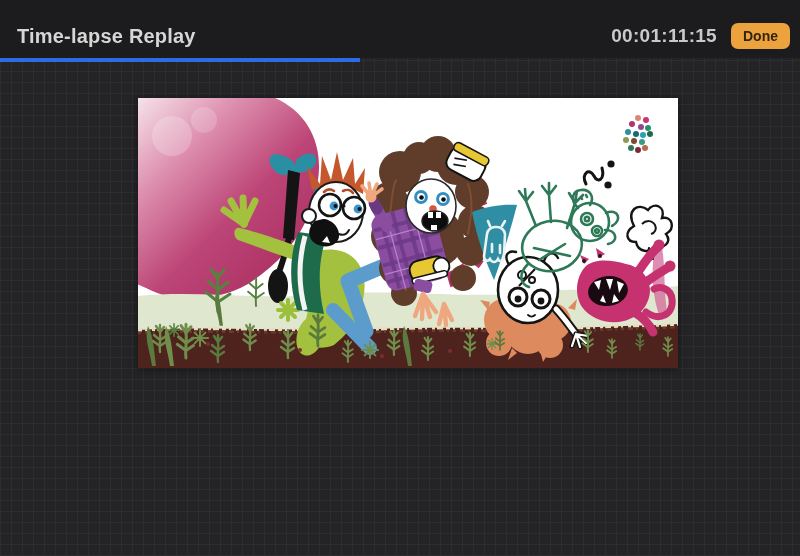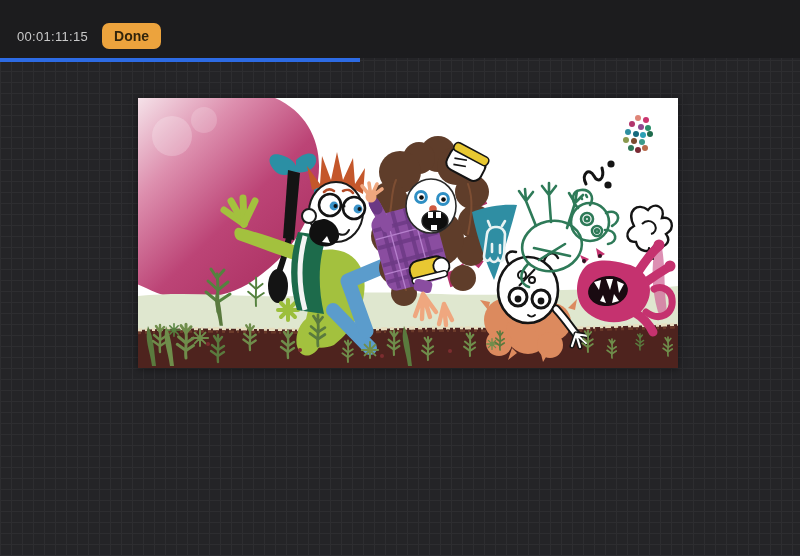--- a/index.html
+++ b/index.html
@@ -14,21 +14,21 @@
   .topbar{
     position:absolute;left:0;top:0;width:800px;height:58px;
     background:#1c1c1e;
     display:flex;align-items:center;justify-content:space-between;
     box-sizing:border-box;padding:14px 10px 0 17px;
   }
   .title{
     color:#d6d6d6;font-size:20px;font-weight:700;letter-spacing:.2px;
   }
   .right-controls{display:flex;align-items:center;gap:14px;}
-  .timecode{color:#c9c9c9;font-size:13px;letter-spacing:.3px;}
+  .timecode{color:#c9c9c9;font-size:19px;letter-spacing:.3px;font-weight:bold;}
   .done-btn{
     background:#eca33d;color:#32250c;border:none;border-radius:7px;
     font-family:"Liberation Sans", sans-serif;
     font-size:14px;font-weight:600;padding:5px 12px;cursor:pointer;
   }
   .progress-track{
     position:absolute;left:0;top:58px;width:800px;height:4px;background:transparent;
   }
   .progress-fill{
     height:4px;background:#2d6be4;width:45%;
@@ -36,20 +36,21 @@
   .canvas-area{
     position:absolute;left:138px;top:98px;width:540px;height:270px;
     background:#ffffff;box-shadow:0 1px 8px rgba(0,0,0,.45);
   }
   .canvas-area svg{display:block;width:540px;height:270px;}
 </style>
 </head>
 <body>
 
 <header class="topbar">
+  <div class="title">Time-lapse Replay</div>
   <div class="right-controls">
     <span class="timecode">00:01:11:15</span>
     <button class="done-btn">Done</button>
   </div>
 </header>
 
 <div class="progress-track">
   <div class="progress-fill" style="width: 45%;"></div>
 </div>
 

